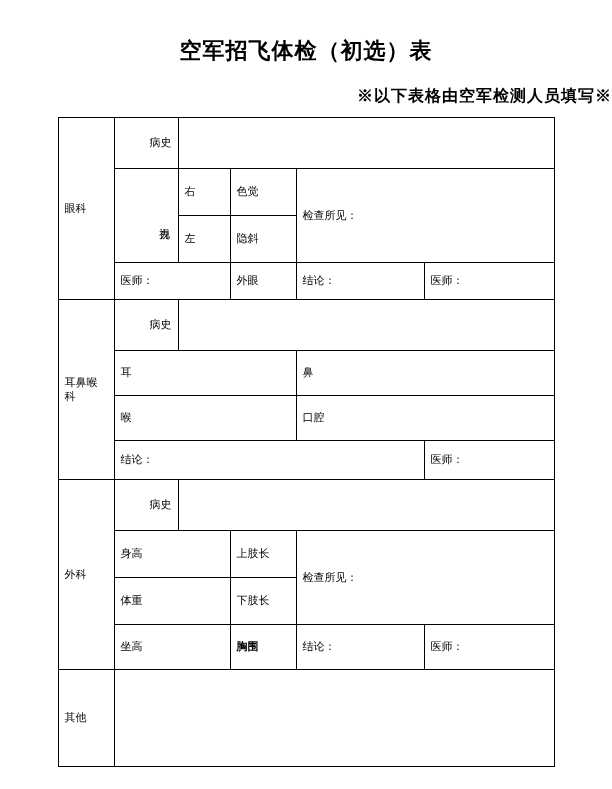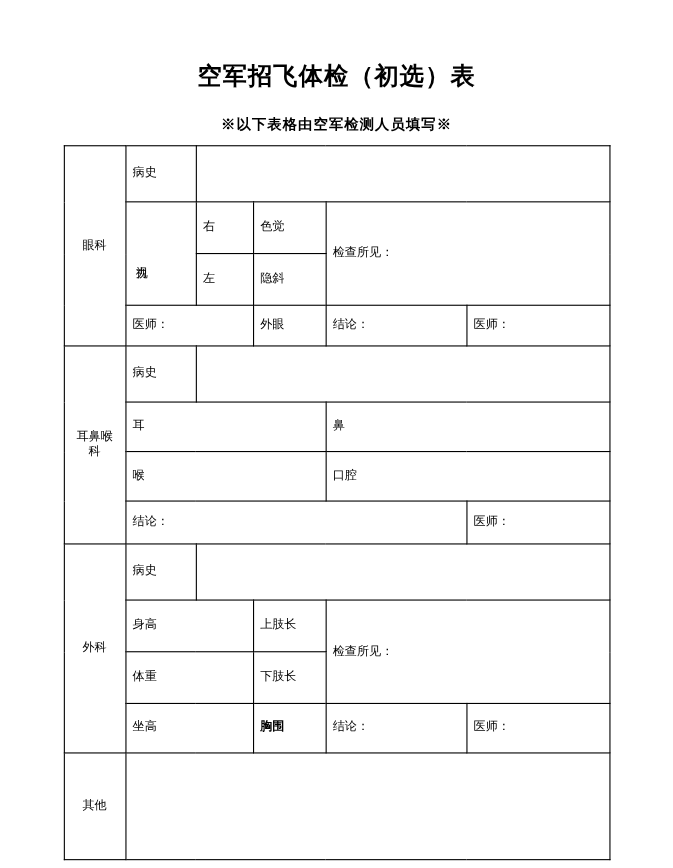--- a/index.html
+++ b/index.html
@@ -20,21 +20,21 @@
     height: 789px;
     box-sizing: border-box;
     padding: 0;
     position: relative;
   }
   .doc-title {
     text-align: center;
     font-size: 22px;
     font-weight: bold;
     letter-spacing: 1px;
-    margin-top: 54px;
+    margin-top: 36px;
     margin-bottom: 20px;
     font-family: "Liberation Serif", "DejaVu Serif", serif;
   }
   table {
     border-collapse: collapse;
     table-layout: fixed;
   }
   .grid td {
     border: 1px solid #000000;
     font-size: 11px;
@@ -54,45 +54,45 @@
     text-align: center;
     letter-spacing: 3px;
     white-space: nowrap;
   }
   .lbl2 {
     text-align: center;
     line-height: 1.2;
     white-space: nowrap;
   }
   .notice {
-    text-align: center;
-    font-size: 13px;
+    text-align: right;
+    font-size: 16px;
     font-weight: bold;
     margin: 12px 0 10px 0;
     letter-spacing: 1px;
   }
   .main-table {
     width: 496px;
     margin: 0 auto;
   }
   .vert-label {
-    text-align: center;
+    text-align: left;
     width: 56px;
     font-size: 12px;
     line-height: 1.6;
     letter-spacing: 0;
     white-space: normal;
     word-break: break-all;
     padding: 4px 16px;
   }
   .cell-left {
     text-align: left;
   }
   .cell-center {
-    text-align: left;
+    text-align: right;
   }
   .empty {
     
   }
 </style>
 </head>
 <body>
 
 <div class="page">
 

